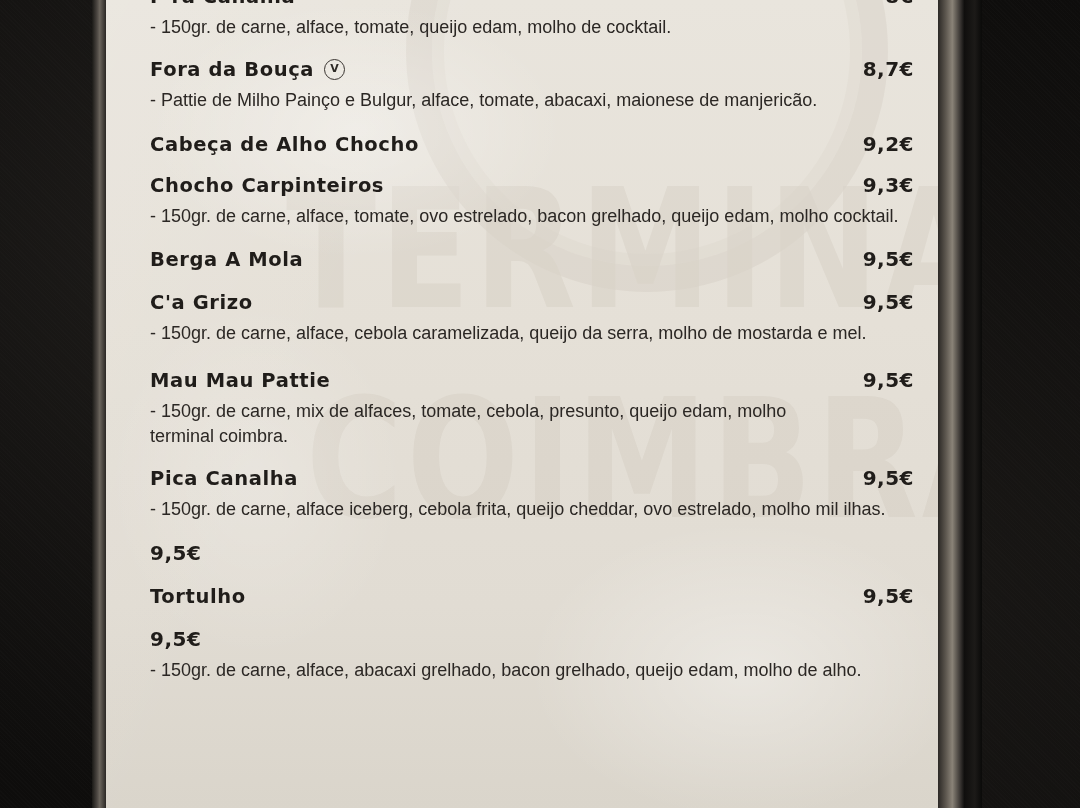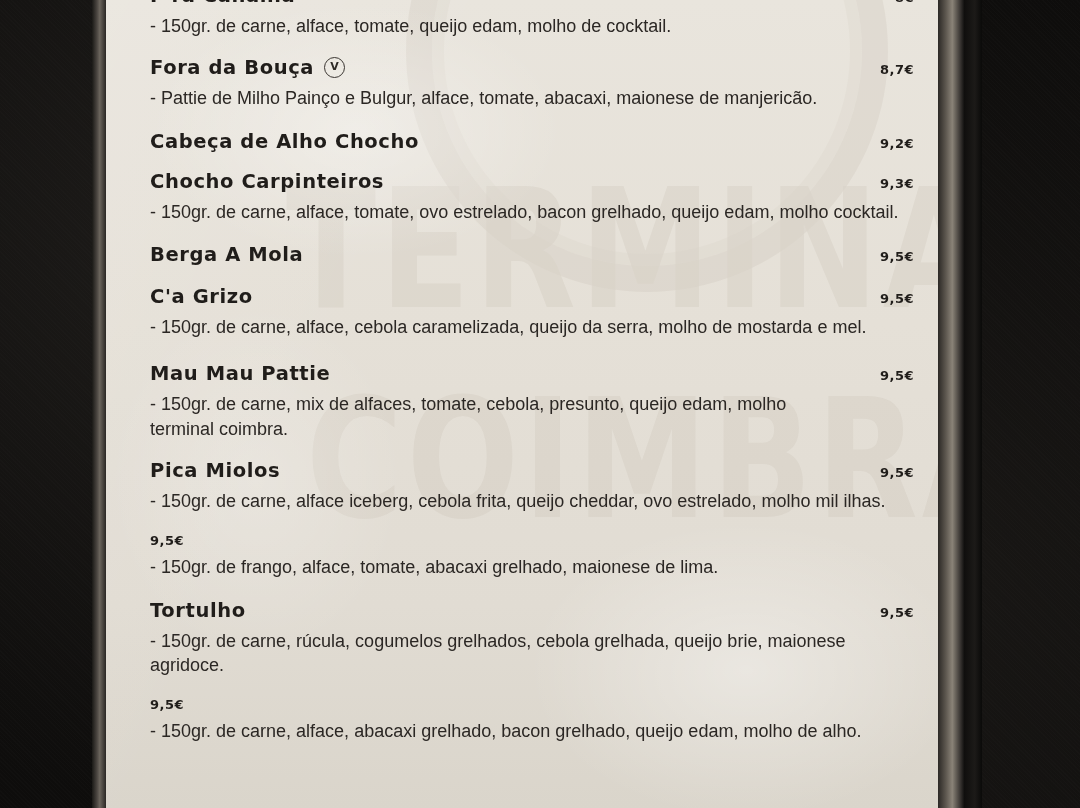--- a/index.html
+++ b/index.html
@@ -155,21 +155,21 @@
     font-weight: bold;
     color: #2e2a26;
     margin-left: 10px;
     vertical-align: middle;
     font-family: "DejaVu Sans", sans-serif;
   }
   .name-wrap { display: flex; align-items: center; }
   .item-price {
     font-family: "DejaVu Sans", sans-serif;
     font-weight: bold;
-    font-size: 13px;
+    font-size: 20px;
     color: #201d1a;
     letter-spacing: 0.5px;
     white-space: nowrap;
   }
   .item-desc {
     font-family: "Liberation Sans", sans-serif;
     font-size: 18px;
     color: #2b2724;
     margin-top: 7px;
     line-height: 1.38;
@@ -285,46 +285,44 @@
           <span class="item-price">9,5€</span>
         </div>
         <div class="item-desc" style="max-width:700px">- 150gr. de carne, mix de alfaces, tomate, cebola, presunto, queijo edam, molho terminal coimbra.</div>
       </div>
 
       <div class="spacer-sm"></div>
 
       <div class="item">
         <div class="item-head">
           <div class="name-wrap">
-            <span class="item-name">Pica Miolos</span>
+            <span class="item-name">Pica Canalha</span>
           </div>
           <span class="item-price">9,5€</span>
         </div>
         <div class="item-desc">- 150gr. de carne, alface iceberg, cebola frita, queijo cheddar, ovo estrelado, molho mil ilhas.</div>
       </div>
 
       <div class="spacer-md"></div>
 
       <div class="item">
         <div class="item-head">
           <span class="item-price">9,5€</span>
         </div>
-        <div class="item-desc">- 150gr. de frango, alface, tomate, abacaxi grelhado, maionese de lima.</div>
       </div>
 
       <div class="spacer-md"></div>
 
       <div class="item">
         <div class="item-head">
           <div class="name-wrap">
             <span class="item-name">Tortulho</span>
           </div>
           <span class="item-price">9,5€</span>
         </div>
-        <div class="item-desc">- 150gr. de carne, rúcula, cogumelos grelhados, cebola grelhada, queijo brie, maionese agridoce.</div>
       </div>
 
       <div class="spacer-md"></div>
 
       <div class="item">
         <div class="item-head">
           <span class="item-price">9,5€</span>
         </div>
         <div class="item-desc">- 150gr. de carne, alface, abacaxi grelhado, bacon grelhado, queijo edam, molho de alho.</div>
       </div>

